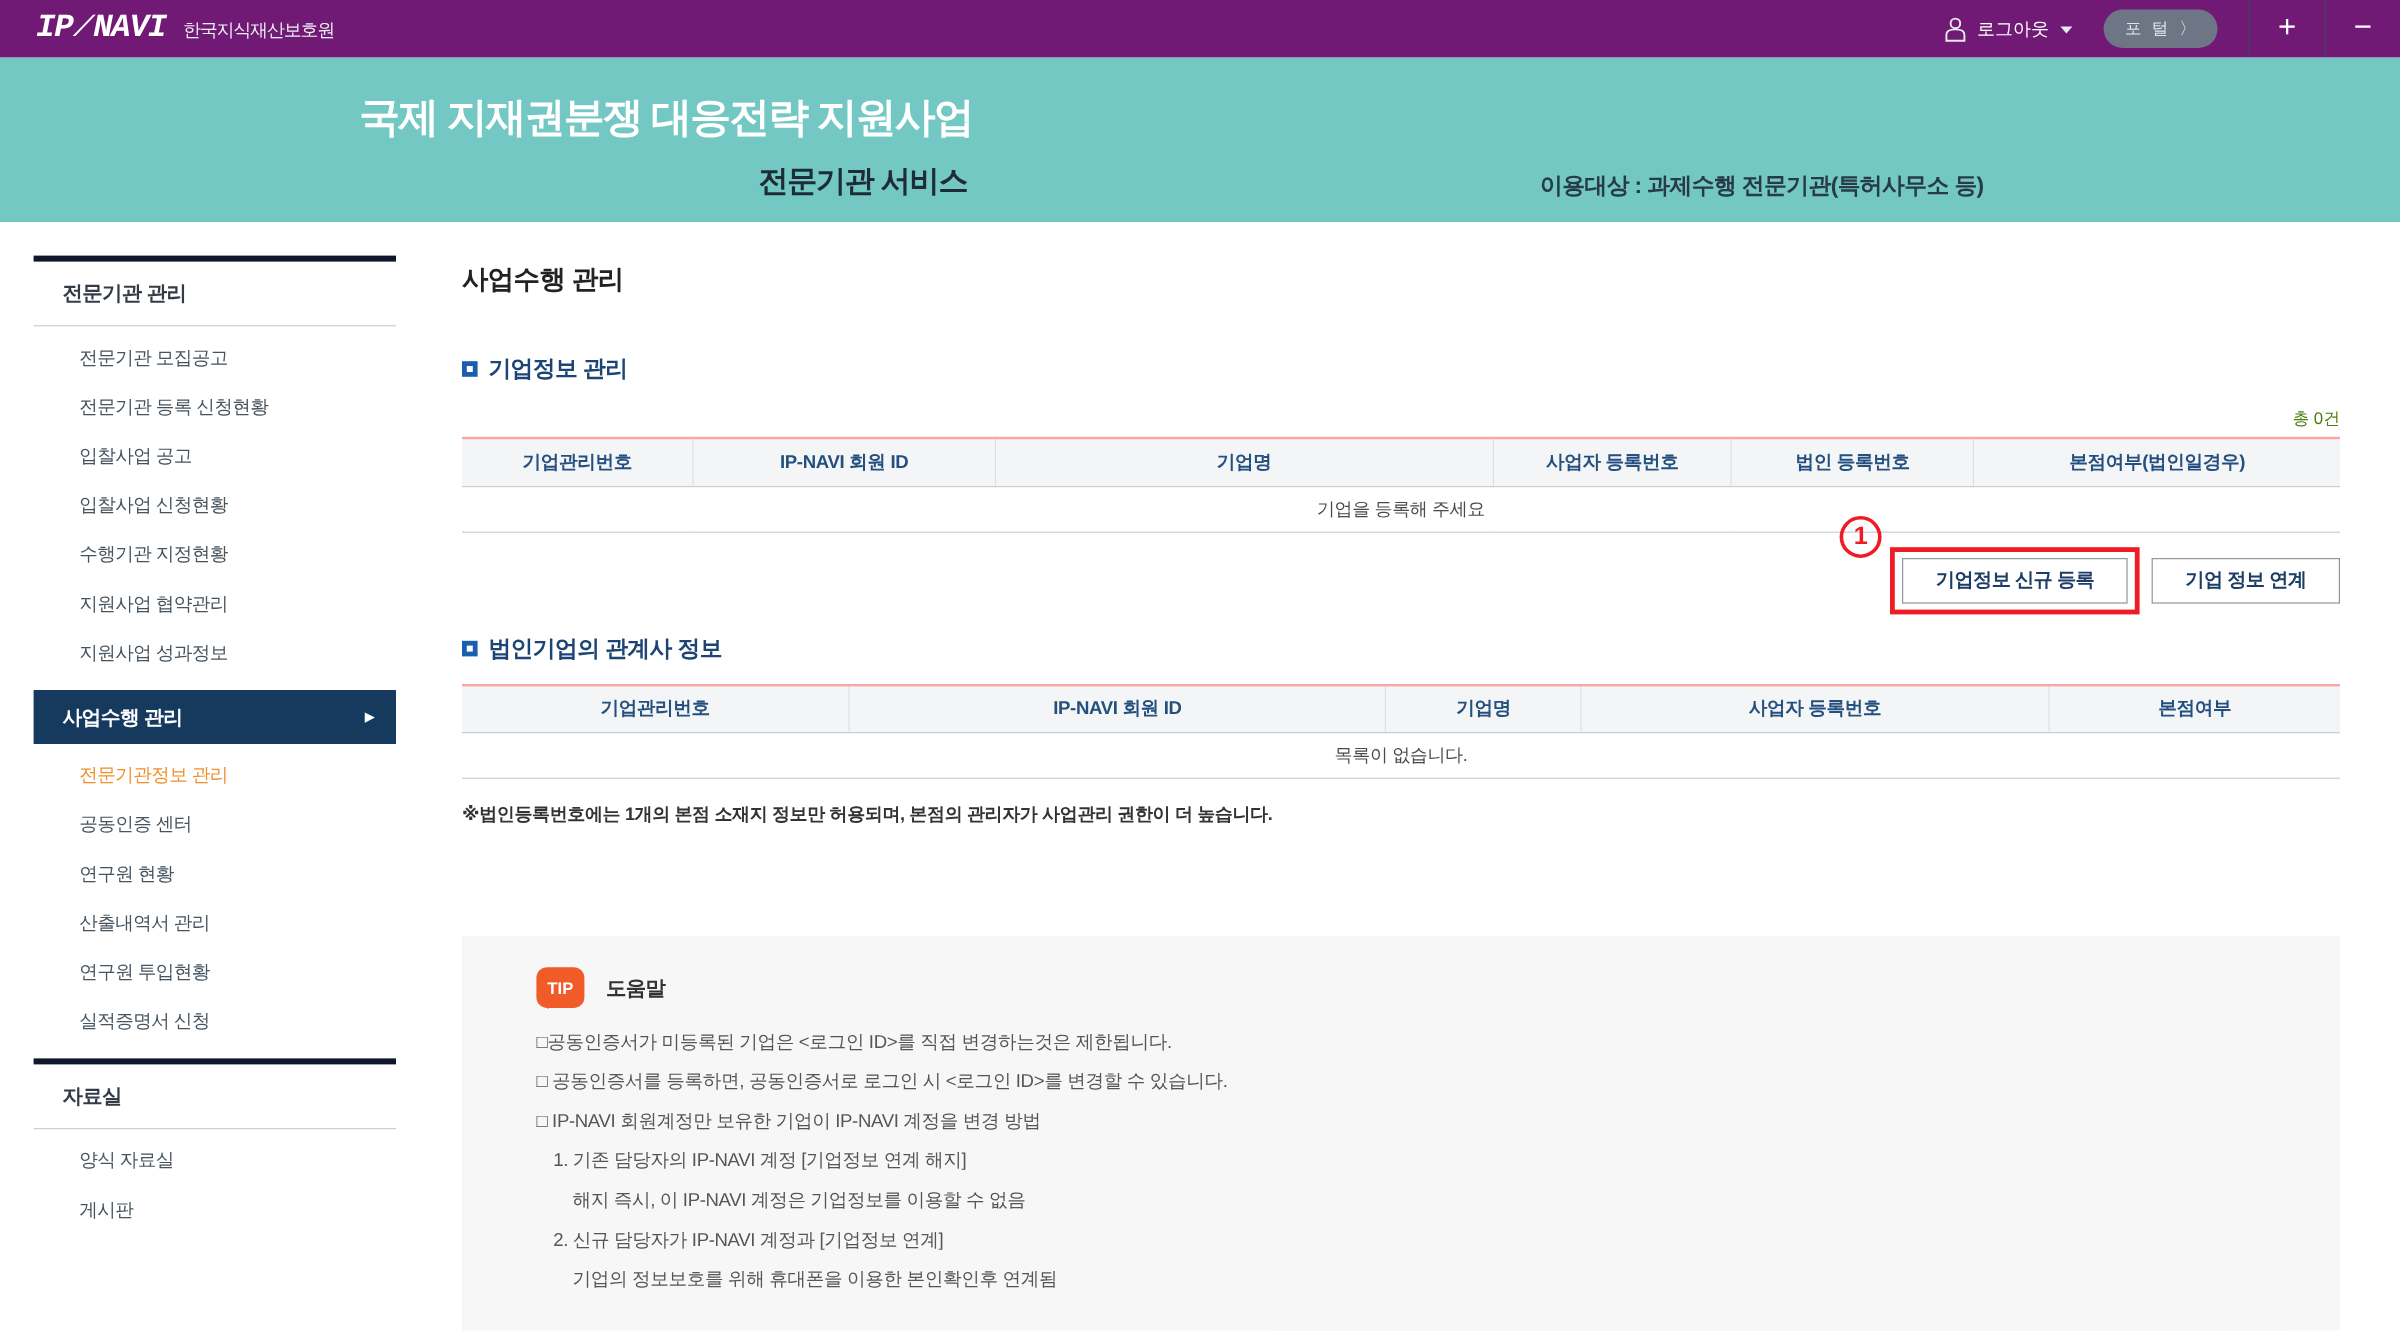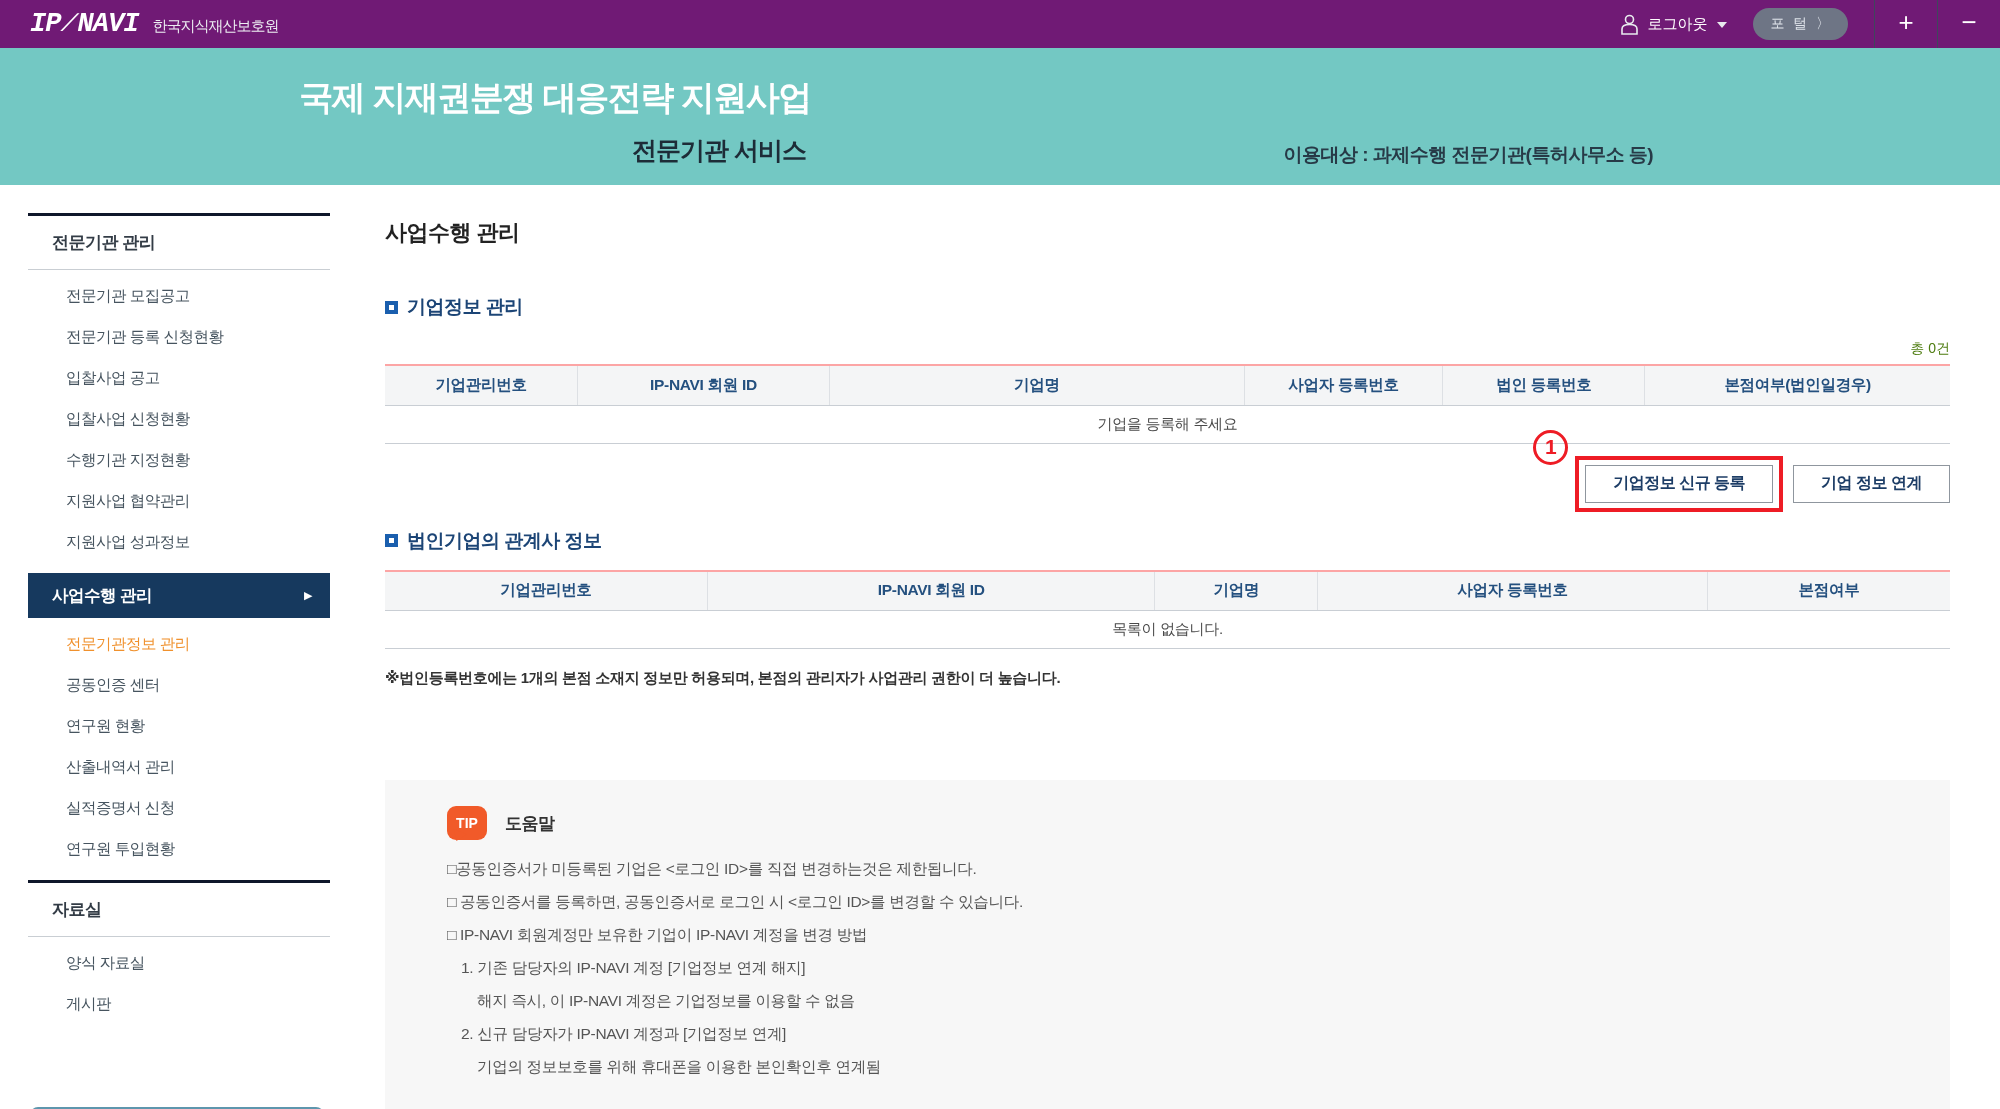--- a/index.html
+++ b/index.html
@@ -22,21 +22,21 @@
   .banner-title { position:absolute; left:290px; top:27px; width:530px; text-align:center; color:#fff; font-size:34px; font-weight:bold; letter-spacing:-1.5px; }
   .banner-subtitle { position:absolute; left:290px; top:86px; width:516px; text-align:right; color:#1d2c37; font-size:25px; font-weight:bold; letter-spacing:-1px; }
   .banner-audience { position:absolute; right:347px; top:94px; color:#273a47; font-size:19px; font-weight:bold; letter-spacing:-0.5px; }
 
   
   .page { display:flex; align-items:flex-start; }
   .sidebar { width:302px; margin:28px 0 0 28px; flex:none; }
   .main { flex:1; margin:33px 50px 0 55px; min-width:0; }
 
   
-  .side-sec-title { font-size:17px; font-weight:bold; color:#333c46; padding:15px 0 15px 24px; border-top:3px solid #0f172a; border-bottom:1px solid #c9ced3; letter-spacing:-0.5px; }
+  .side-sec-title { font-size:17px; font-weight:bold; color:#333c46; padding:15px 0 15px 24px; border-top:5px solid #0f172a; border-bottom:1px solid #c9ced3; letter-spacing:-0.5px; }
   .side-item { font-size:15.5px; color:#46545f; padding:10px 0 10px 38px; letter-spacing:-0.5px; cursor:pointer; }
   .side-group { padding:6px 0 10px; }
   .side-item.active-sub { color:#f0912d; }
   .side-active-bar { background:#16395e; color:#fff; font-weight:bold; font-size:16.5px; height:45px; display:flex; align-items:center; padding-left:24px; position:relative; letter-spacing:-0.5px; cursor:pointer; }
   .side-active-bar .arrow { position:absolute; right:18px; font-size:11px; }
   .side-footer-btn { margin-top:72px; margin-left:2px; width:294px; height:70px; background:#5e96ad; border-radius:8px; display:flex; align-items:center; justify-content:center; gap:18px; color:#fff; font-size:21px; font-weight:bold; letter-spacing:-0.5px; cursor:pointer; }
 
   
   .page-title { font-size:22px; font-weight:bold; color:#222; letter-spacing:-0.5px; }
   .sec-head { display:flex; align-items:center; gap:9px; margin-top:46px; }
@@ -121,22 +121,22 @@
     </div>
     <div class="side-active-bar">
       <span>사업수행 관리</span>
       <span class="arrow">▶</span>
     </div>
     <div class="side-group">
       <div class="side-item active-sub">전문기관정보 관리</div>
       <div class="side-item">공동인증 센터</div>
       <div class="side-item">연구원 현황</div>
       <div class="side-item">산출내역서 관리</div>
+      <div class="side-item">연구원 투입현황</div>
       <div class="side-item">실적증명서 신청</div>
-      <div class="side-item">연구원 투입현황</div>
     </div>
     <div class="side-sec-title">자료실</div>
     <div class="side-group">
       <div class="side-item">양식 자료실</div>
       <div class="side-item">게시판</div>
     </div>
     <div class="side-footer-btn">
       
       
     </div>

